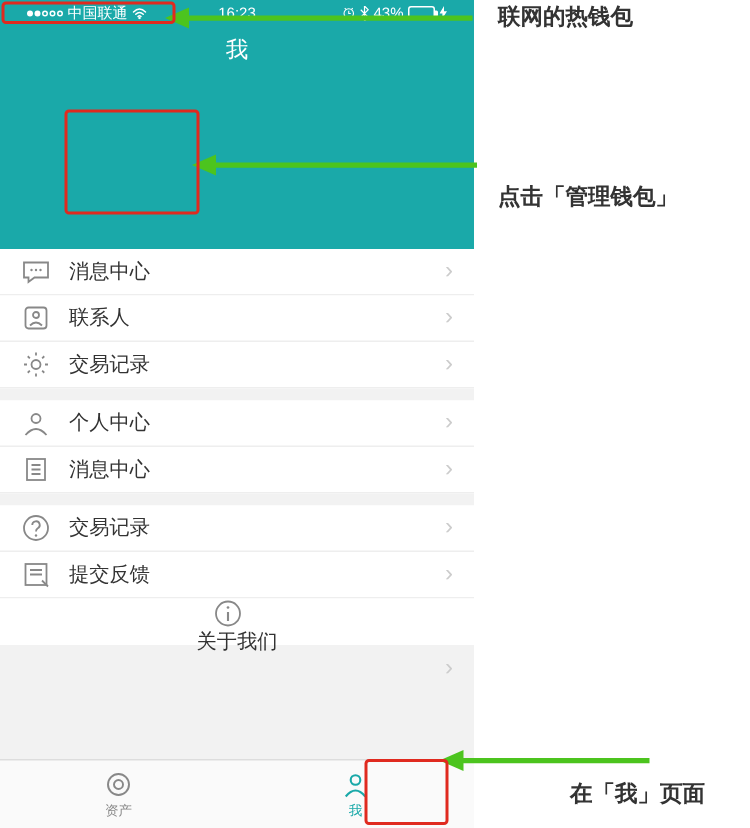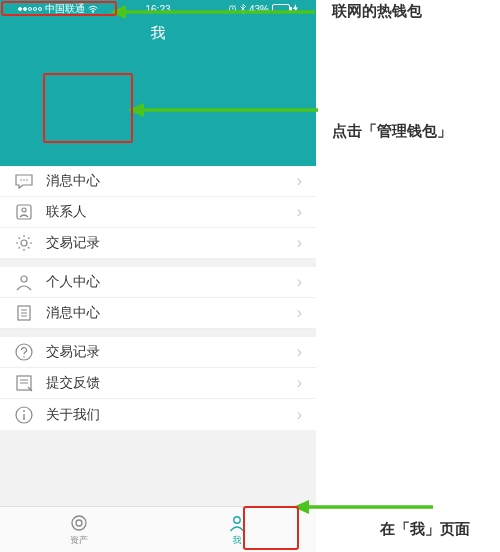--- a/index.html
+++ b/index.html
@@ -67,21 +67,21 @@
   .list-sep { height: 8px; background: #f2f2f2; }
   .row {
     display: flex;
     align-items: center;
     height: 31px;
     padding: 0 14px;
     border-bottom: 1px solid #eee;
     background: #fff;
     position: relative;
   }
-  .row:last-child { border-bottom: none; }
+  .row:last-child { border-bottom: none; flex-direction: column; }
   .row-icon { width: 20px; height: 20px; margin-right: 12px; color: #777; flex-shrink: 0; }
   .row-label { font-size: 13.5px; color: #333; }
   .row-chevron { margin-left: auto; color: #ccc; }
 
   .tabbar {
     position: absolute;
     bottom: 0; left: 0;
     width: 316px;
     height: 46px;
     background: #fafafa;

